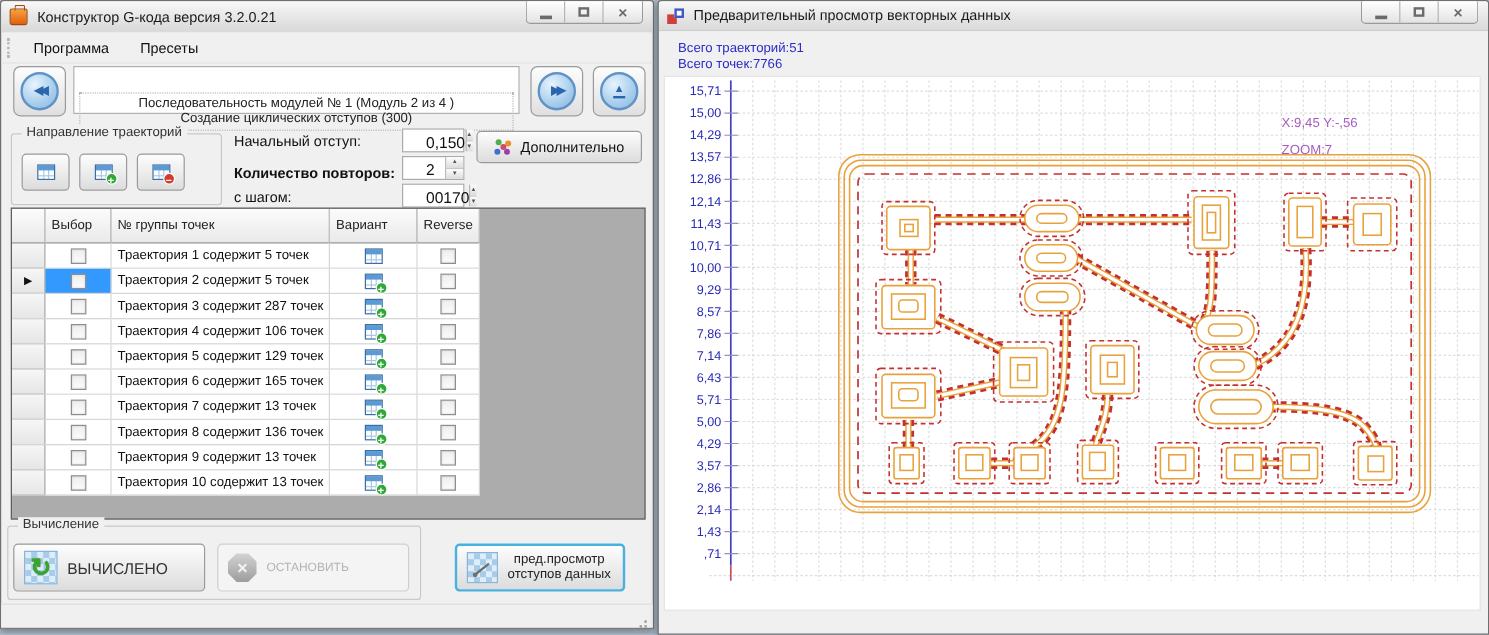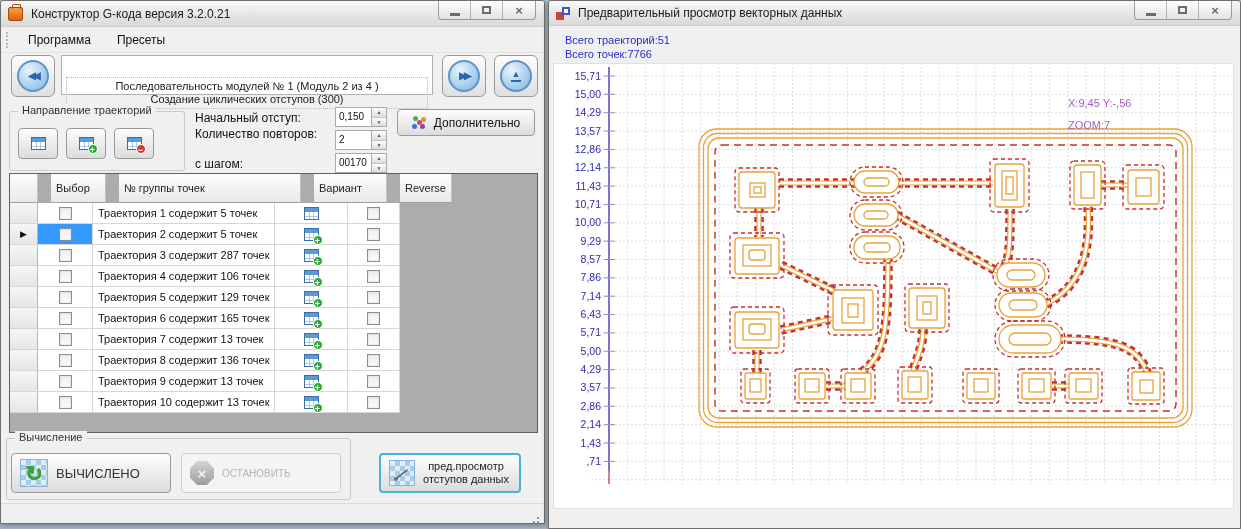--- a/index.html
+++ b/index.html
@@ -57,35 +57,35 @@
                               linear-gradient(#aac8e4,#aac8e4),linear-gradient(#aac8e4,#aac8e4);
              background-size:100% 4px,1px 100%,1px 100%,100% 1px;
              background-position:0 0,4px 0,8px 0,0 8px; background-repeat:no-repeat; }
   .badge { position:absolute; right:-5px; bottom:-5px; width:10px; height:10px; border-radius:50%;
            color:#fff; font-size:9px; font-weight:bold; line-height:10px; text-align:center; border:1px solid #fff; }
   .badge.add { background:#2fa838; }
   .badge.del { background:#d23c2e; }
 
   .param-label { position:absolute; left:194px; font-size:12px; color:#111; white-space:nowrap; }
   .spinbox { position:absolute; left:334px; width:52px; height:20px; border:1px solid #ababab; background:#fff; display:flex; }
-  .spin-val { flex:1; font-size:10px; padding:3px 0 0 3px; color:#111; }
+  .spin-val { flex:1; font-size:13px; padding:3px 0 0 3px; color:#111;margin-left:16px; }
   .spin-btns { width:15px; display:flex; flex-direction:column; border-left:1px solid #ababab; }
   .spin-up,.spin-dn { flex:1; background:linear-gradient(#fdfdfd,#dcdcdc); border-bottom:1px solid #c6c6c6;
            font-size:5px; color:#555; display:flex; align-items:center; justify-content:center; }
   .spin-dn { border-bottom:none; }
   #more-btn { position:absolute; left:396px; top:108px; width:138px; height:27px; border:1px solid #9a9a9a;
            border-radius:4px; background:linear-gradient(#fdfdfd,#dcdcdc); display:flex; align-items:center;
            justify-content:center; gap:6px; font-size:12px; color:#111; }
   .dots-ico { position:relative; width:16px; height:14px; }
   .dots-ico i { position:absolute; width:5px; height:5px; border-radius:50%; }
 
   
   #grid-tbl { position:absolute; left:8px; top:172px; width:529px; height:260px; background:#acacac;
               border:1px solid #5f5f5f; overflow:hidden; }
-  .thead { display:flex; height:29px;gap:13px; }
+  .thead { display:flex; height:29px; }
   .th { background:linear-gradient(#fcfcfc,#e9e9e9); border-right:1px solid #c2c2c2; border-bottom:1px solid #9f9f9f;
         font-size:11px; color:#222; display:flex; align-items:center; padding-left:5px; }
   .trow { display:flex; height:21px; }
   .td { background:#fff; border-right:1px solid #d6d6d6; border-bottom:1px solid #d6d6d6;
         display:flex; align-items:center; justify-content:center; position:relative; }
   .td.rowhdr { background:linear-gradient(#f6f6f6,#e6e6e6); border-right:1px solid #b8b8b8; }
   .td.lbl { justify-content:flex-start; padding-left:5px; font-size:11px; color:#111; white-space:nowrap; }
   .c0 { width:28px; } .c1 { width:55px; } .c2 { width:182px; } .c3 { width:73px; } .c4 { width:52px; }
   .cfill { flex:1; background:transparent; border:none; }
   .cb { width:13px; height:13px; border:1px solid #8d8d8d; background:linear-gradient(#eee,#fcfcfc);
@@ -207,21 +207,21 @@
     </div>
 
     <span class="param-label" style="top:110px;">Начальный отступ:</span>
     <div class="spinbox" style="top:106px;">
       <span class="spin-val">0,150</span>
       <span class="spin-btns">
           <span class="spin-up">▲</span>
           <span class="spin-dn">▼</span>
         </span>
     </div>
-    <span class="param-label" style="top:126px;">Количество повторов:</span>
+    <span class="param-label" style="top:136px;font-weight:bold;">Количество повторов:</span>
     <div class="spinbox" style="top:129px;">
       <span class="spin-val">2</span>
       <span class="spin-btns">
           <span class="spin-up">▲</span>
           <span class="spin-dn">▼</span>
         </span>
     </div>
     <span class="param-label" style="top:156px;">с шагом:</span>
     <div class="spinbox" style="top:152px;">
       <span class="spin-val">00170</span>

